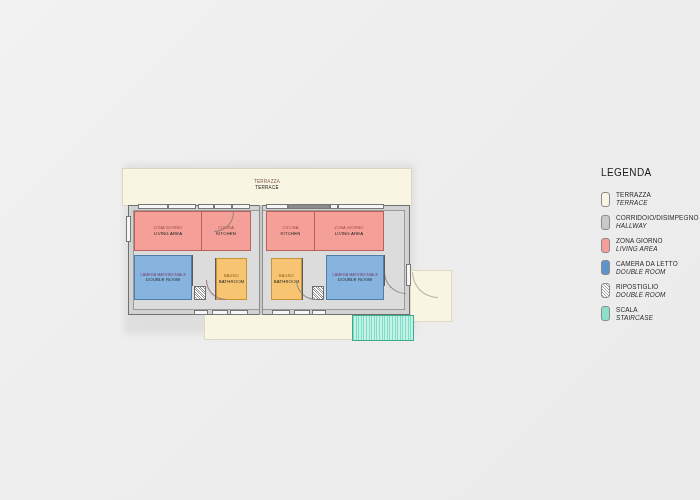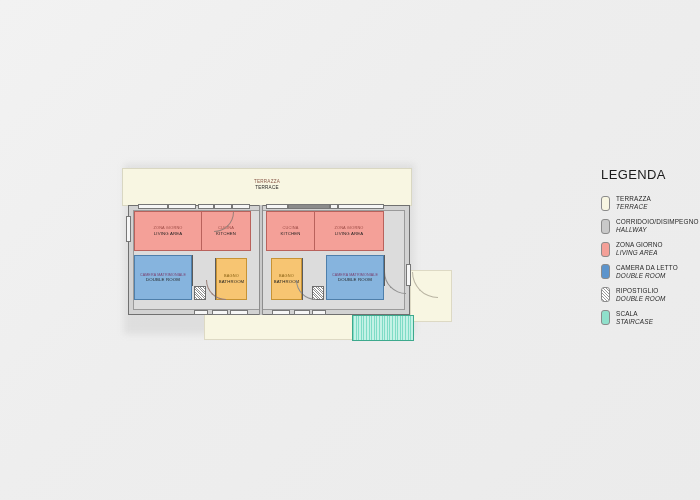--- a/index.html
+++ b/index.html
@@ -184,21 +184,21 @@
     background: #5b5b5b;
   }
 
   
   #legend {
     position: absolute;
     left: 601px; top: 167px;
     width: 99px;
   }
   #legend .title {
-    font-size: 13px;
+    font-size: 10px;
     color: #1b1b1b;
     letter-spacing: .4px;
     margin-bottom: 13px;
   }
   .leg-row {
     display: flex;
     align-items: center;
     margin-bottom: 6.5px;
   }
   .leg-sw {

